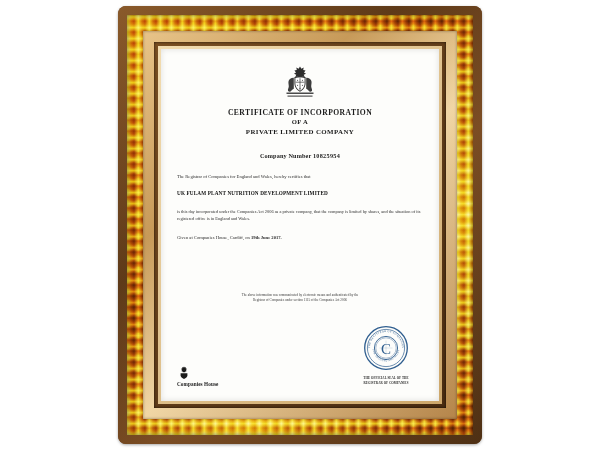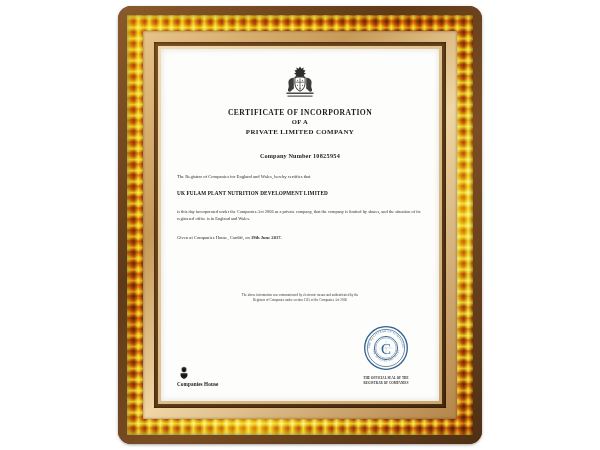--- a/index.html
+++ b/index.html
@@ -19,21 +19,21 @@
     background: #ffffff;
   }
 
   
   .frame-outer {
     position: absolute;
     left: 118px;
     top: 6px;
     width: 364px;
     height: 438px;
-    border-radius: 13px;
+    border-radius: 8px;
     background: #6d4420;
     box-shadow: 0 1px 3px rgba(0,0,0,0.35);
     overflow: hidden;
   }
 
   
   .frame-band-1 {
     position: absolute;
     left: 0; top: 0; right: 0; bottom: 0;
     background: linear-gradient(135deg, #8a5a2b 0%, #5e3a19 35%, #7b4d24 60%, #4e3014 100%);

